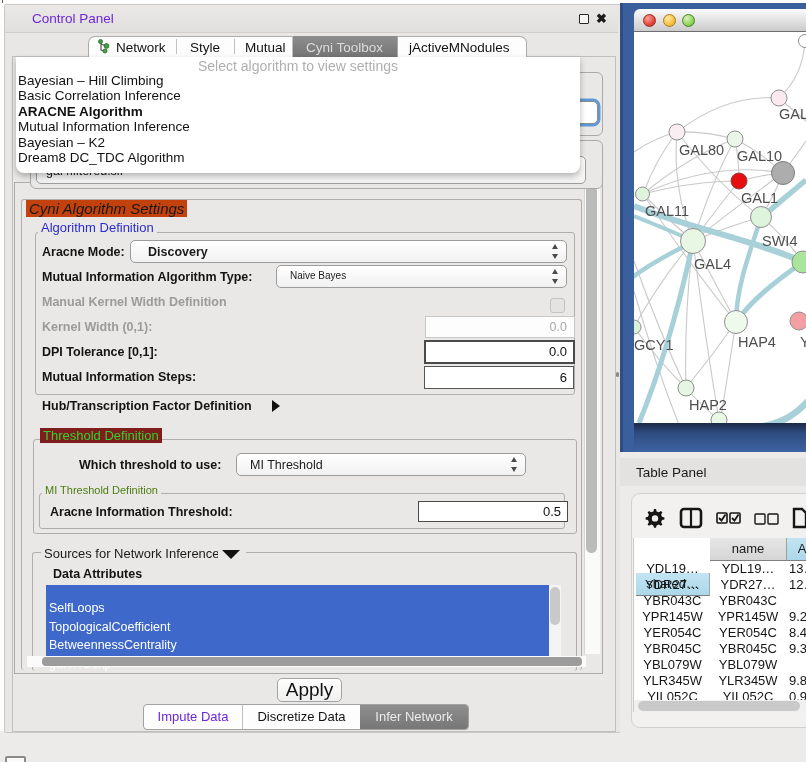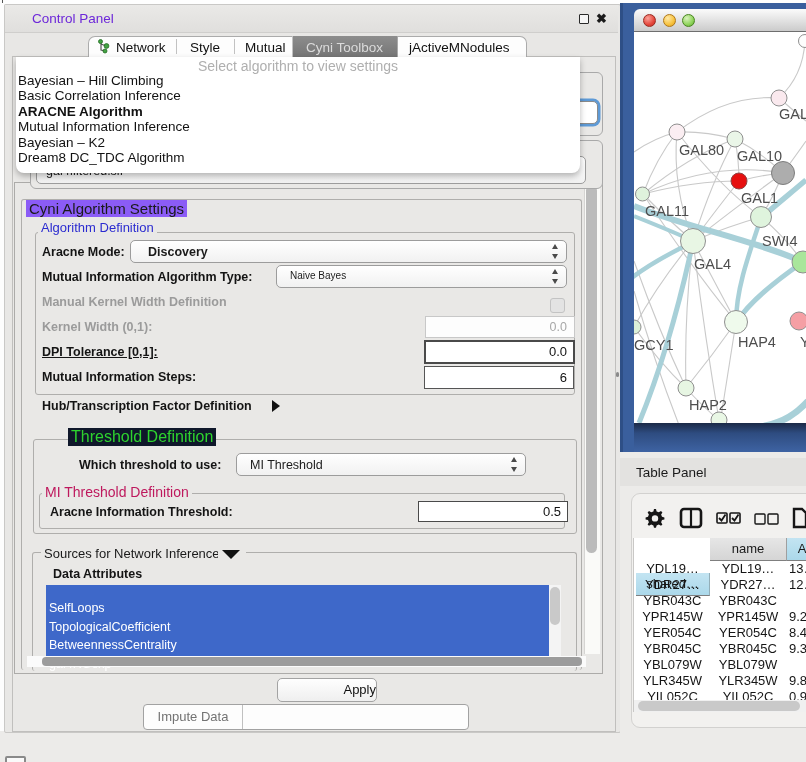--- a/index.html
+++ b/index.html
@@ -45,57 +45,57 @@
 </svg>
 <div class="abs" style="left:116px;top:40px;font-size:13.5px;color:#111;">Network</div>
 <div class="abs" style="left:190px;top:40px;font-size:13.5px;color:#111;">Style</div>
 <div class="abs" style="left:245px;top:40px;font-size:13.5px;color:#111;">Mutual</div>
 <div class="abs" style="left:306px;top:40px;font-size:13.5px;color:#DBDBDB;">Cyni Toolbox</div>
 <div class="abs" style="left:409px;top:40px;font-size:13.5px;color:#111;">jActiveMNodules</div>
 
 <div class="abs" style="left:14px;top:182px;width:587px;height:490px;background:#E9E8E6;border:1px solid #ACABA9;"></div>
 
 <div class="abs" style="left:21px;top:199px;width:559px;height:470px;border:1px solid #AFAEAC;border-radius:3px;border-bottom:none;"></div>
-<div class="abs" style="left:26px;top:200px;background:#8b5cf6;padding:0 3px;font-size:15px;color:#1A1A1A;">Cyni Algorithm Settings</div>
+<div class="abs" style="left:26px;top:200px;background:#c2410c;padding:0 3px;font-size:15px;color:#1A1A1A;font-style:italic;">Cyni Algorithm Settings</div>
 
 <div class="abs" style="left:35px;top:232px;width:538px;height:161px;border:1px solid #AFAEAC;border-radius:3px;"></div>
 <div class="abs" style="left:38px;top:220px;background:#E9E8E6;padding:0 3px;font-size:13px;color:#2B2BD0;">Algorithm Definition</div>
 
 <div class="abs b" style="left:42px;top:245px;font-size:12.5px;color:#141414;">Aracne Mode:</div>
 <div class="abs combo" style="left:130px;top:240px;width:435px;height:21px;"></div>
 <div class="abs" style="left:148px;top:245px;font-size:12.5px;color:#1B1B1B;font-weight:bold;">Discovery</div>
 
 <div class="abs b" style="left:42px;top:270px;font-size:12.5px;color:#141414;">Mutual Information Algorithm Type:</div>
 <div class="abs combo" style="left:276px;top:265px;width:289px;height:21px;"></div>
 <div class="abs" style="left:290px;top:270px;font-size:10px;color:#1B1B1B;">Naive Bayes</div>
 
 <div class="abs b" style="left:42px;top:295px;font-size:12.5px;color:#9B9B9B;">Manual Kernel Width Definition</div>
 <div class="abs" style="left:550px;top:298px;width:13px;height:13px;border:1px solid #C3C3C3;border-radius:3px;background:#E3E3E3;"></div>
 
 <div class="abs b" style="left:42px;top:320px;font-size:12.5px;color:#9B9B9B;">Kernel Width (0,1):</div>
 <div class="abs" style="left:425px;top:316px;width:141px;height:20px;background:#FDFDFD;border:1px solid #C8C8C8;font-size:12.5px;color:#A8A8A8;text-align:right;padding-right:7px;line-height:20px;">0.0</div>
 
-<div class="abs b" style="left:42px;top:345px;font-size:12.5px;color:#141414;text-decoration:underline;">DPI Tolerance [0,1]:</div>
+<div class="abs b" style="left:42px;top:345px;font-size:12.5px;color:#141414;">DPI Tolerance [0,1]:</div>
 <div class="abs" style="left:424px;top:340px;width:141px;height:20px;background:#FFF;border:2px solid #4A4A4A;font-size:13px;color:#111;text-align:right;padding-right:6px;line-height:20px;">0.0</div>
 
 <div class="abs b" style="left:42px;top:370px;font-size:12.5px;color:#141414;">Mutual Information Steps:</div>
 <div class="abs" style="left:424px;top:366px;width:142px;height:21px;background:#FFF;border:1.5px solid #555;font-size:13px;color:#111;text-align:right;padding-right:6px;line-height:21px;">6</div>
 
 <div class="abs b" style="left:42px;top:399px;font-size:12.5px;color:#141414;">Hub/Transcription Factor Definition</div>
 <div class="abs" style="left:272px;top:400px;width:0;height:0;border-left:8px solid #111;border-top:6px solid transparent;border-bottom:6px solid transparent;"></div>
 
 <div class="abs" style="left:33px;top:439px;width:542px;height:93px;border:1px solid #AFAEAC;border-radius:3px;"></div>
-<div class="abs" style="left:40px;top:428px;background:#0f172a;padding:0 3px;font-size:16px;color:#2ED32E;margin-left:28px;">Threshold Definition</div>
+<div class="abs" style="left:40px;top:428px;background:#7f1d1d;padding:0 3px;font-size:13px;color:#2ED32E;">Threshold Definition</div>
 
 <div class="abs b" style="left:79px;top:458px;font-size:12.5px;color:#141414;">Which threshold to use:</div>
 <div class="abs combo" style="left:236px;top:453px;width:288px;height:21px;"></div>
 <div class="abs" style="left:250px;top:458px;font-size:12.5px;color:#1B1B1B;">MI Threshold</div>
 
 <div class="abs" style="left:39px;top:493px;width:524px;height:34px;border:1px solid #AFAEAC;border-radius:3px;"></div>
-<div class="abs" style="left:42px;top:484px;background:#E9E8E6;padding:0 3px;font-size:14px;color:#be185d;">MI Threshold Definition</div>
+<div class="abs" style="left:42px;top:484px;background:#E9E8E6;padding:0 3px;font-size:11px;color:#4d7c0f;">MI Threshold Definition</div>
 
 <div class="abs b" style="left:50px;top:505px;font-size:12.5px;color:#141414;">Aracne Information Threshold:</div>
 <div class="abs" style="left:418px;top:501px;width:142px;height:19px;background:#FFF;border:1.5px solid #4A4A4A;font-size:13px;color:#111;text-align:right;padding-right:6px;line-height:19px;">0.5</div>
 
 <div class="abs" style="left:32px;top:552px;width:543px;height:118px;border:1px solid #AFAEAC;border-radius:3px;border-bottom:none;"></div>
 <div class="abs" style="left:41px;top:546px;background:#E9E8E6;padding:0 3px;font-size:13px;color:#1A1A1A;">Sources for Network Inference</div>
 <div class="abs" style="left:218px;top:547px;width:28px;height:11px;background:#E9E8E6;"></div>
 <div class="abs" style="left:222px;top:550px;width:0;height:0;border-top:9px solid #111;border-left:9px solid transparent;border-right:9px solid transparent;"></div>
 
 <div class="abs b" style="left:35px;top:567px;font-size:12.5px;color:#141414;margin-left:18px;">Data Attributes</div>
@@ -104,24 +104,26 @@
 <div class="abs" style="left:549px;top:585px;width:12px;height:71px;background:#F4F4F4;"></div>
 <div class="abs" style="left:550px;top:587px;width:10px;height:38px;background:#C9C9C9;border-radius:5px;"></div>
 <div class="abs" style="left:49px;top:599px;font-size:12.5px;color:#FFF;line-height:18.7px;">SelfLoops<br>TopologicalCoefficient<br>BetweennessCentrality<br>gal4RGexp</div>
 
 <div class="abs" style="left:27px;top:656px;width:559px;height:11px;background:#FBFBFB;"></div>
 <div class="abs" style="left:42px;top:657px;width:540px;height:9px;background:#9C9C9C;border-radius:4px;"></div>
 
 <div class="abs" style="left:584px;top:183px;width:15px;height:471px;background:#FAFAF8;border-left:1px solid #D5D4D2;"></div>
 <div class="abs" style="left:586px;top:185px;width:11px;height:368px;background:#BBBBBB;border-radius:6px;"></div>
 
-<div class="abs" style="left:277px;top:678px;width:63px;height:22px;background:linear-gradient(#FEFEFE,#EFEFEF);border:1px solid #A3A3A3;border-radius:5px;text-align:right;font-size:13px;color:#111;line-height:22px;padding-left:35px;">Apply</div>
+<div class="abs" style="left:277px;top:678px;width:63px;height:22px;background:linear-gradient(#FEFEFE,#EFEFEF);border:1px solid #A3A3A3;border-radius:5px;text-align:center;font-size:19px;color:#111;line-height:22px;">Apply</div>
 
 <div class="abs" style="left:143px;top:704px;width:324px;height:24px;background:#FDFDFD;border:1px solid #A2A2A2;border-radius:4px;overflow:hidden;">
-  <div style="position:absolute;left:0;top:0;width:98px;height:28px;border-right:1px solid #C0C0C0;text-align:center;font-size:13px;color:#737373;line-height:24px;">Impute Data</div>
+  <div style="position:absolute;left:0;top:0;width:98px;height:28px;border-right:1px solid #C0C0C0;text-align:center;font-size:13px;color:#6d28d9;line-height:24px;">Impute Data</div>
+  <div style="position:absolute;left:99px;top:0;width:117px;height:24px;text-align:center;font-size:13px;color:#111;line-height:24px;">Discretize Data</div>
+  <div style="position:absolute;left:216px;top:0;width:108px;height:24px;background:linear-gradient(#8E8E8E,#777);text-align:center;font-size:13px;color:#ECECEC;line-height:24px;">Infer Network</div>
 </div>
 
 <div class="abs" style="left:370px;top:72px;width:231px;height:62px;border:1px solid #A9A9A9;border-radius:6px;"></div>
 <div class="abs" style="left:390px;top:101px;width:206px;height:21px;background:#FFF;border:1px solid #8A8A8A;border-radius:5px;box-shadow:0 0 0 2.5px #5E9AD6;"></div>
 <div class="abs" style="left:30px;top:140px;width:571px;height:47px;border:1px solid #A9A9A9;border-radius:6px;background:#E9E8E6;"></div>
 <div class="abs" style="left:36px;top:156px;width:548px;height:26px;background:linear-gradient(#FFFFFF,#F1F1F1);border:1px solid #9C9C9C;border-radius:5px;"></div>
 <div class="abs" style="left:46px;top:164px;font-size:12.5px;color:#1B1B1B;">gal4filtered.sif</div>
 
 <div class="abs" style="left:16px;top:57px;width:564px;height:116px;background:#FFF;border-radius:0 0 8px 8px;box-shadow:0 3px 6px rgba(0,0,0,0.28);"></div>
 <div class="abs" style="left:16px;top:58px;width:564px;text-align:center;font-size:14px;color:#AFAFAF;">Select algorithm to view settings</div>

